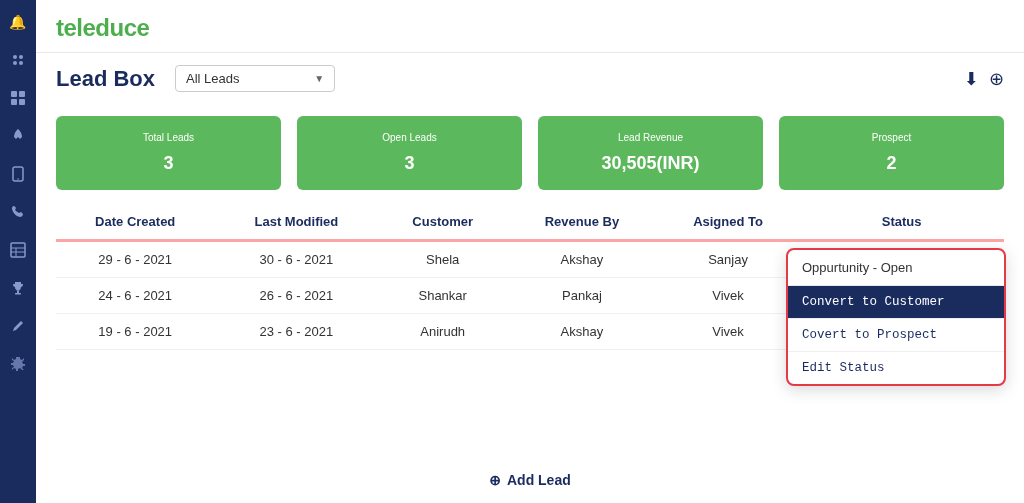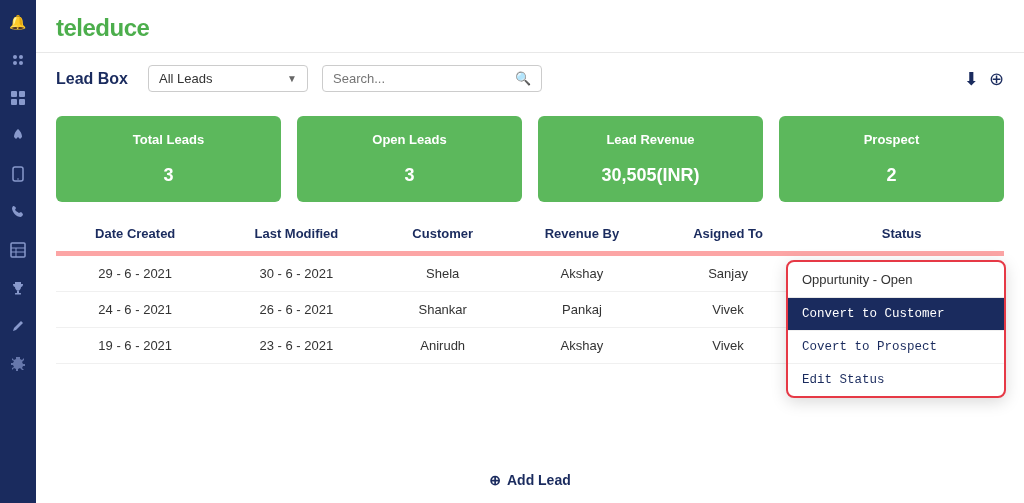--- a/index.html
+++ b/index.html
@@ -54,21 +54,21 @@
     .logo span { color: #4cae4c; }
 
     
     .page-header {
       padding: 12px 20px 10px 20px;
       display: flex;
       align-items: center;
       gap: 14px;
     }
     .page-title {
-      font-size: 16px;
+      font-size: 22px;
       font-weight: bold;
       color: #1a2b5e;
       margin-right: 6px;
     }
     .dropdown-filter {
       display: flex;
       align-items: center;
       border: 1.5px solid #cccccc;
       border-radius: 4px;
       padding: 5px 10px;
@@ -114,23 +114,23 @@
     }
     .stat-card {
       flex: 1;
       background: #5cb85c;
       border-radius: 6px;
       padding: 16px;
       text-align: center;
       color: white;
     }
     .stat-card-title {
-      font-size: 13px;
-      font-weight: bold;
-      margin-bottom: 18px;
+      font-size: 10px;
+      font-weight: normal;
+      margin-bottom: 10px;
     }
     .stat-card-value {
       font-size: 18px;
       font-weight: bold;
     }
 
     
     .table-container {
       padding: 0 20px;
       flex: 1;
@@ -139,21 +139,21 @@
     table {
       width: 100%;
       border-collapse: collapse;
       font-size: 13px;
     }
     thead tr th {
       padding: 10px 12px;
       text-align: center;
       font-weight: bold;
       color: #1a2b5e;
-      border-bottom: 5px solid #fca5a5;
+      border-bottom: 3px solid #fca5a5;
       background: #fff;
     }
     tbody tr td {
       padding: 10px 12px;
       text-align: center;
       color: #333;
       border-bottom: 1px solid #f0f0f0;
     }
 
     
@@ -279,24 +279,20 @@
     <div class="logo">
       <span>tele</span><span style="color:#4cae4c">duce</span>
     </div>
   </div>
 
   <div class="page-header">
     <span class="page-title">Lead Box</span>
     <div class="dropdown-filter">
       <span>All Leads</span>
       <span class="arrow">▼</span>
-    </div>
-    <div class="search-box">
-      <input type="text" style="border: none; outline: none; font-size: 13px; color: rgb(153, 153, 153); width: 100%; background: transparent;" placeholder="Search...">
-      <span style="color:#999;">🔍</span>
     </div>
     <div class="header-actions">
       <button class="header-action-btn">⬇</button>
       <button class="header-action-btn">⊕</button>
     </div>
   </div>
 
   <div class="stats-row">
     <div class="stat-card">
       <div class="stat-card-title">Total Leads</div>

